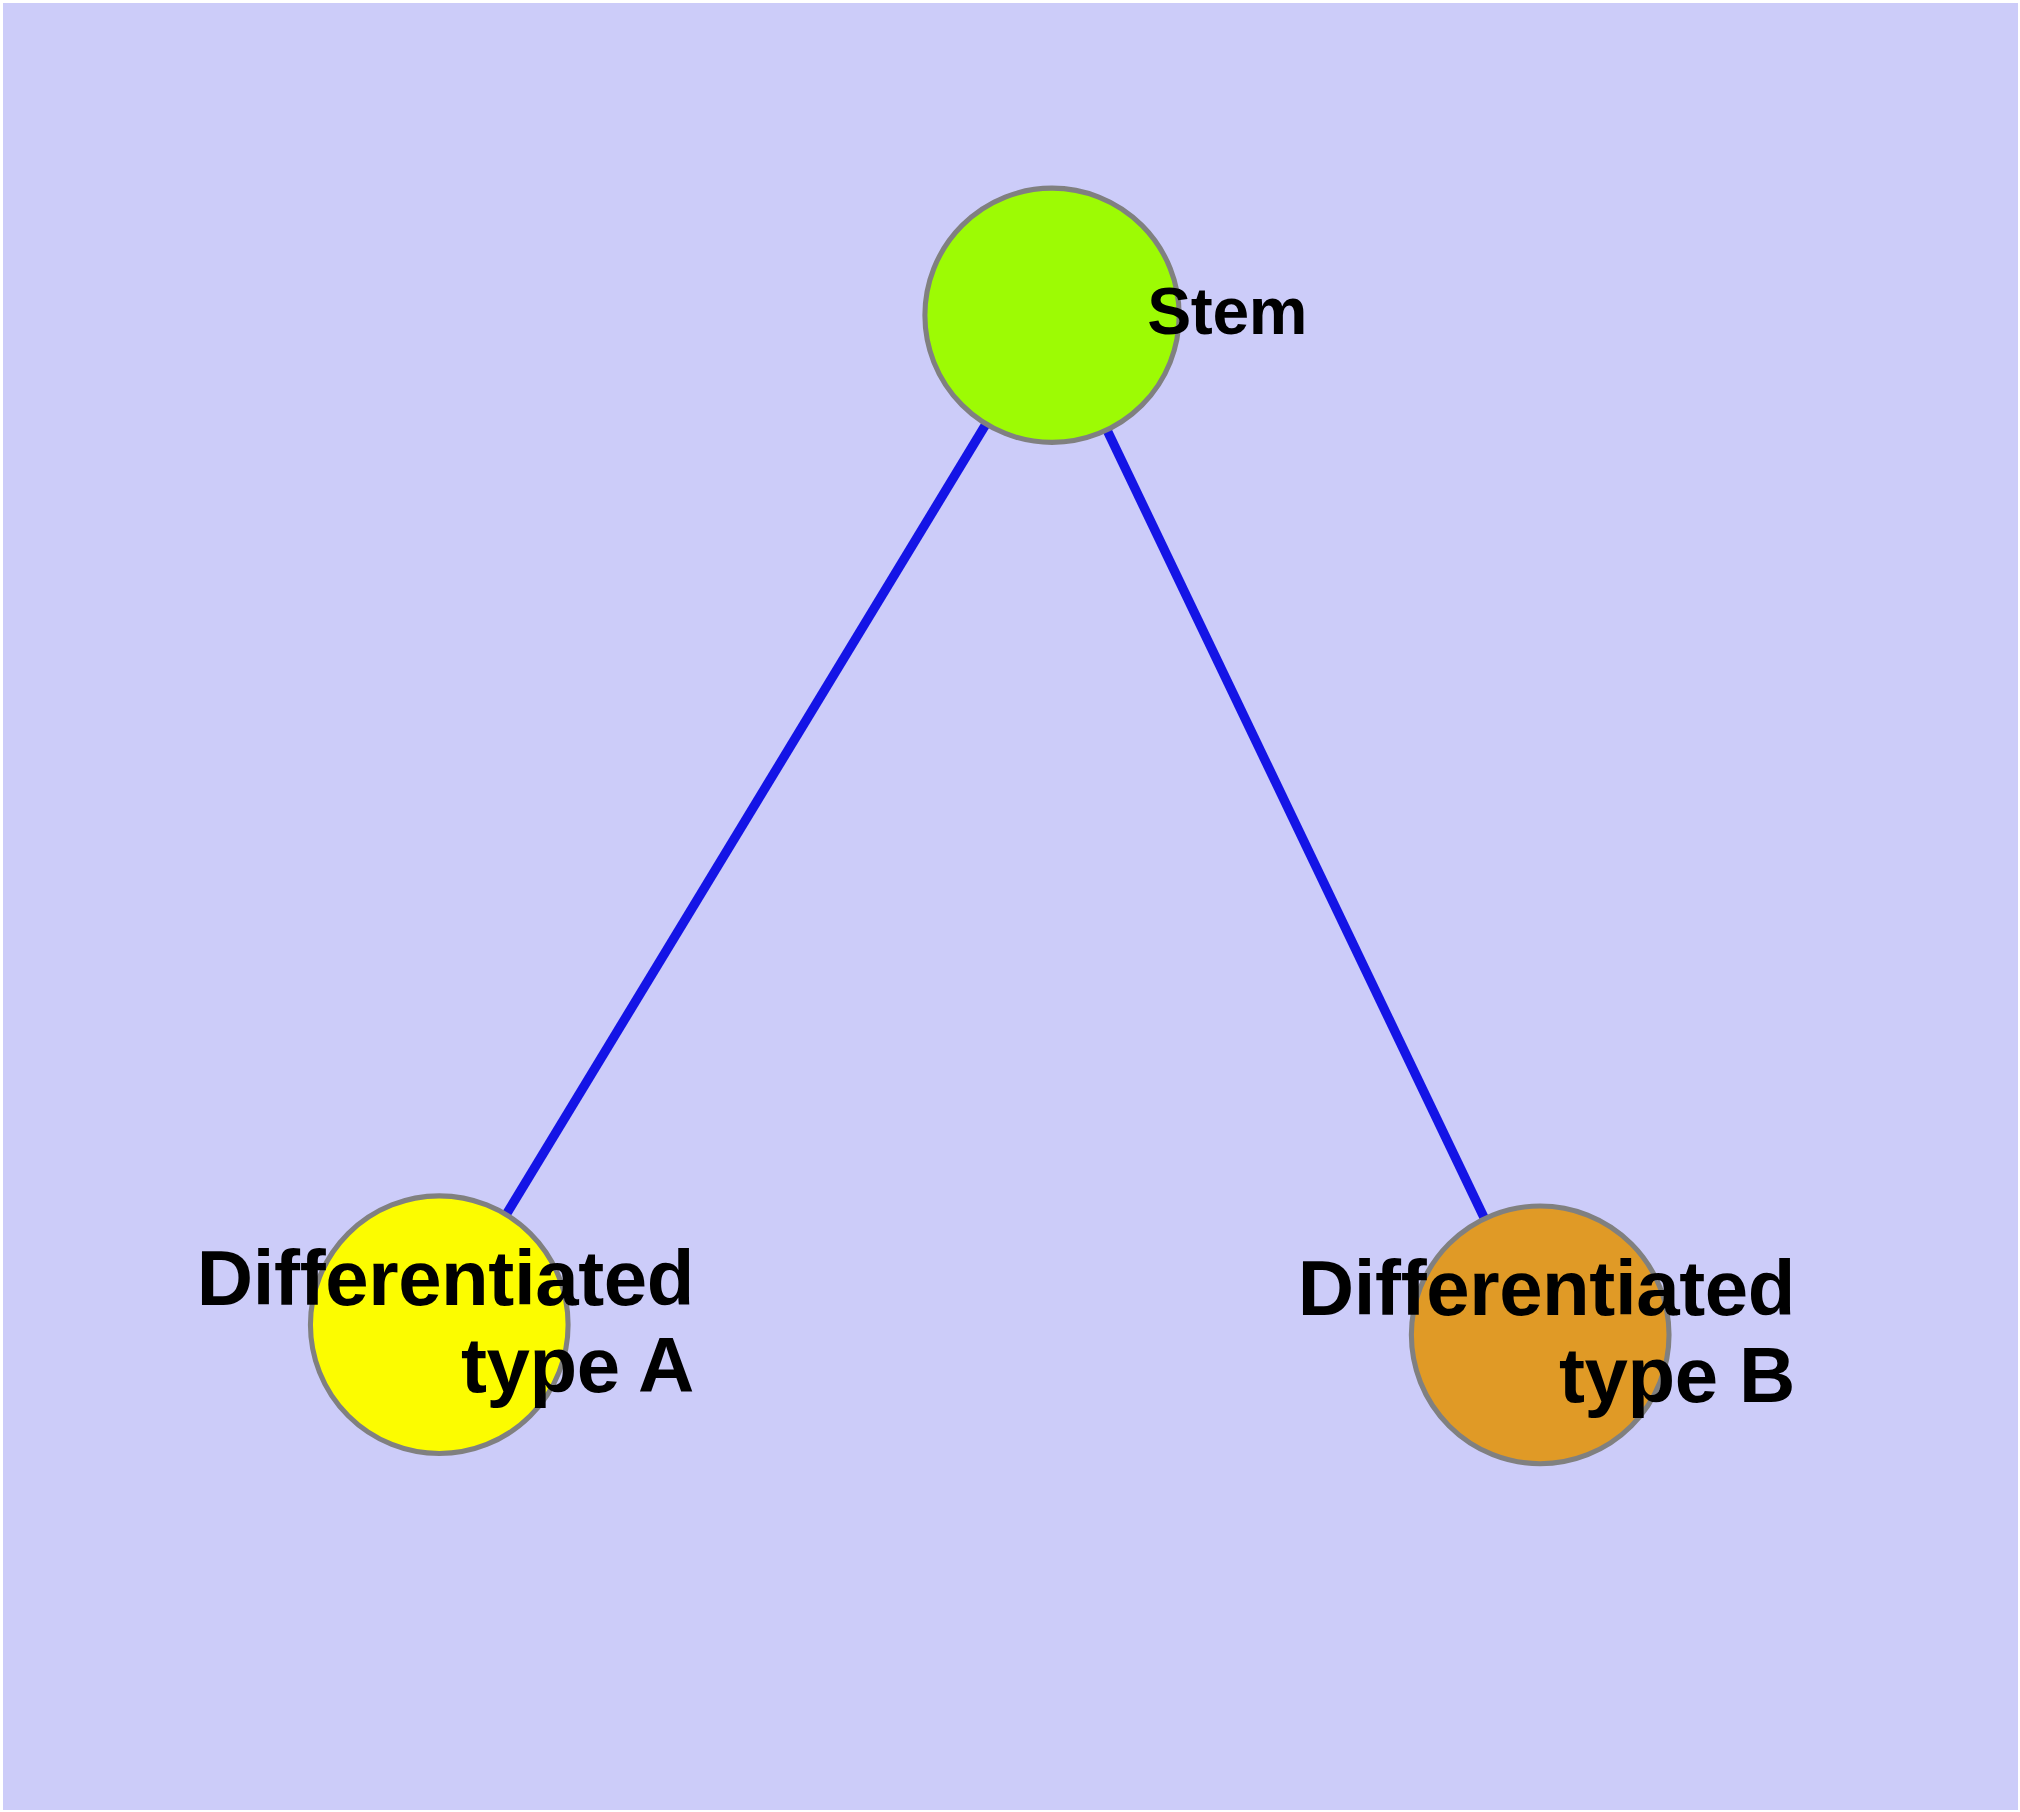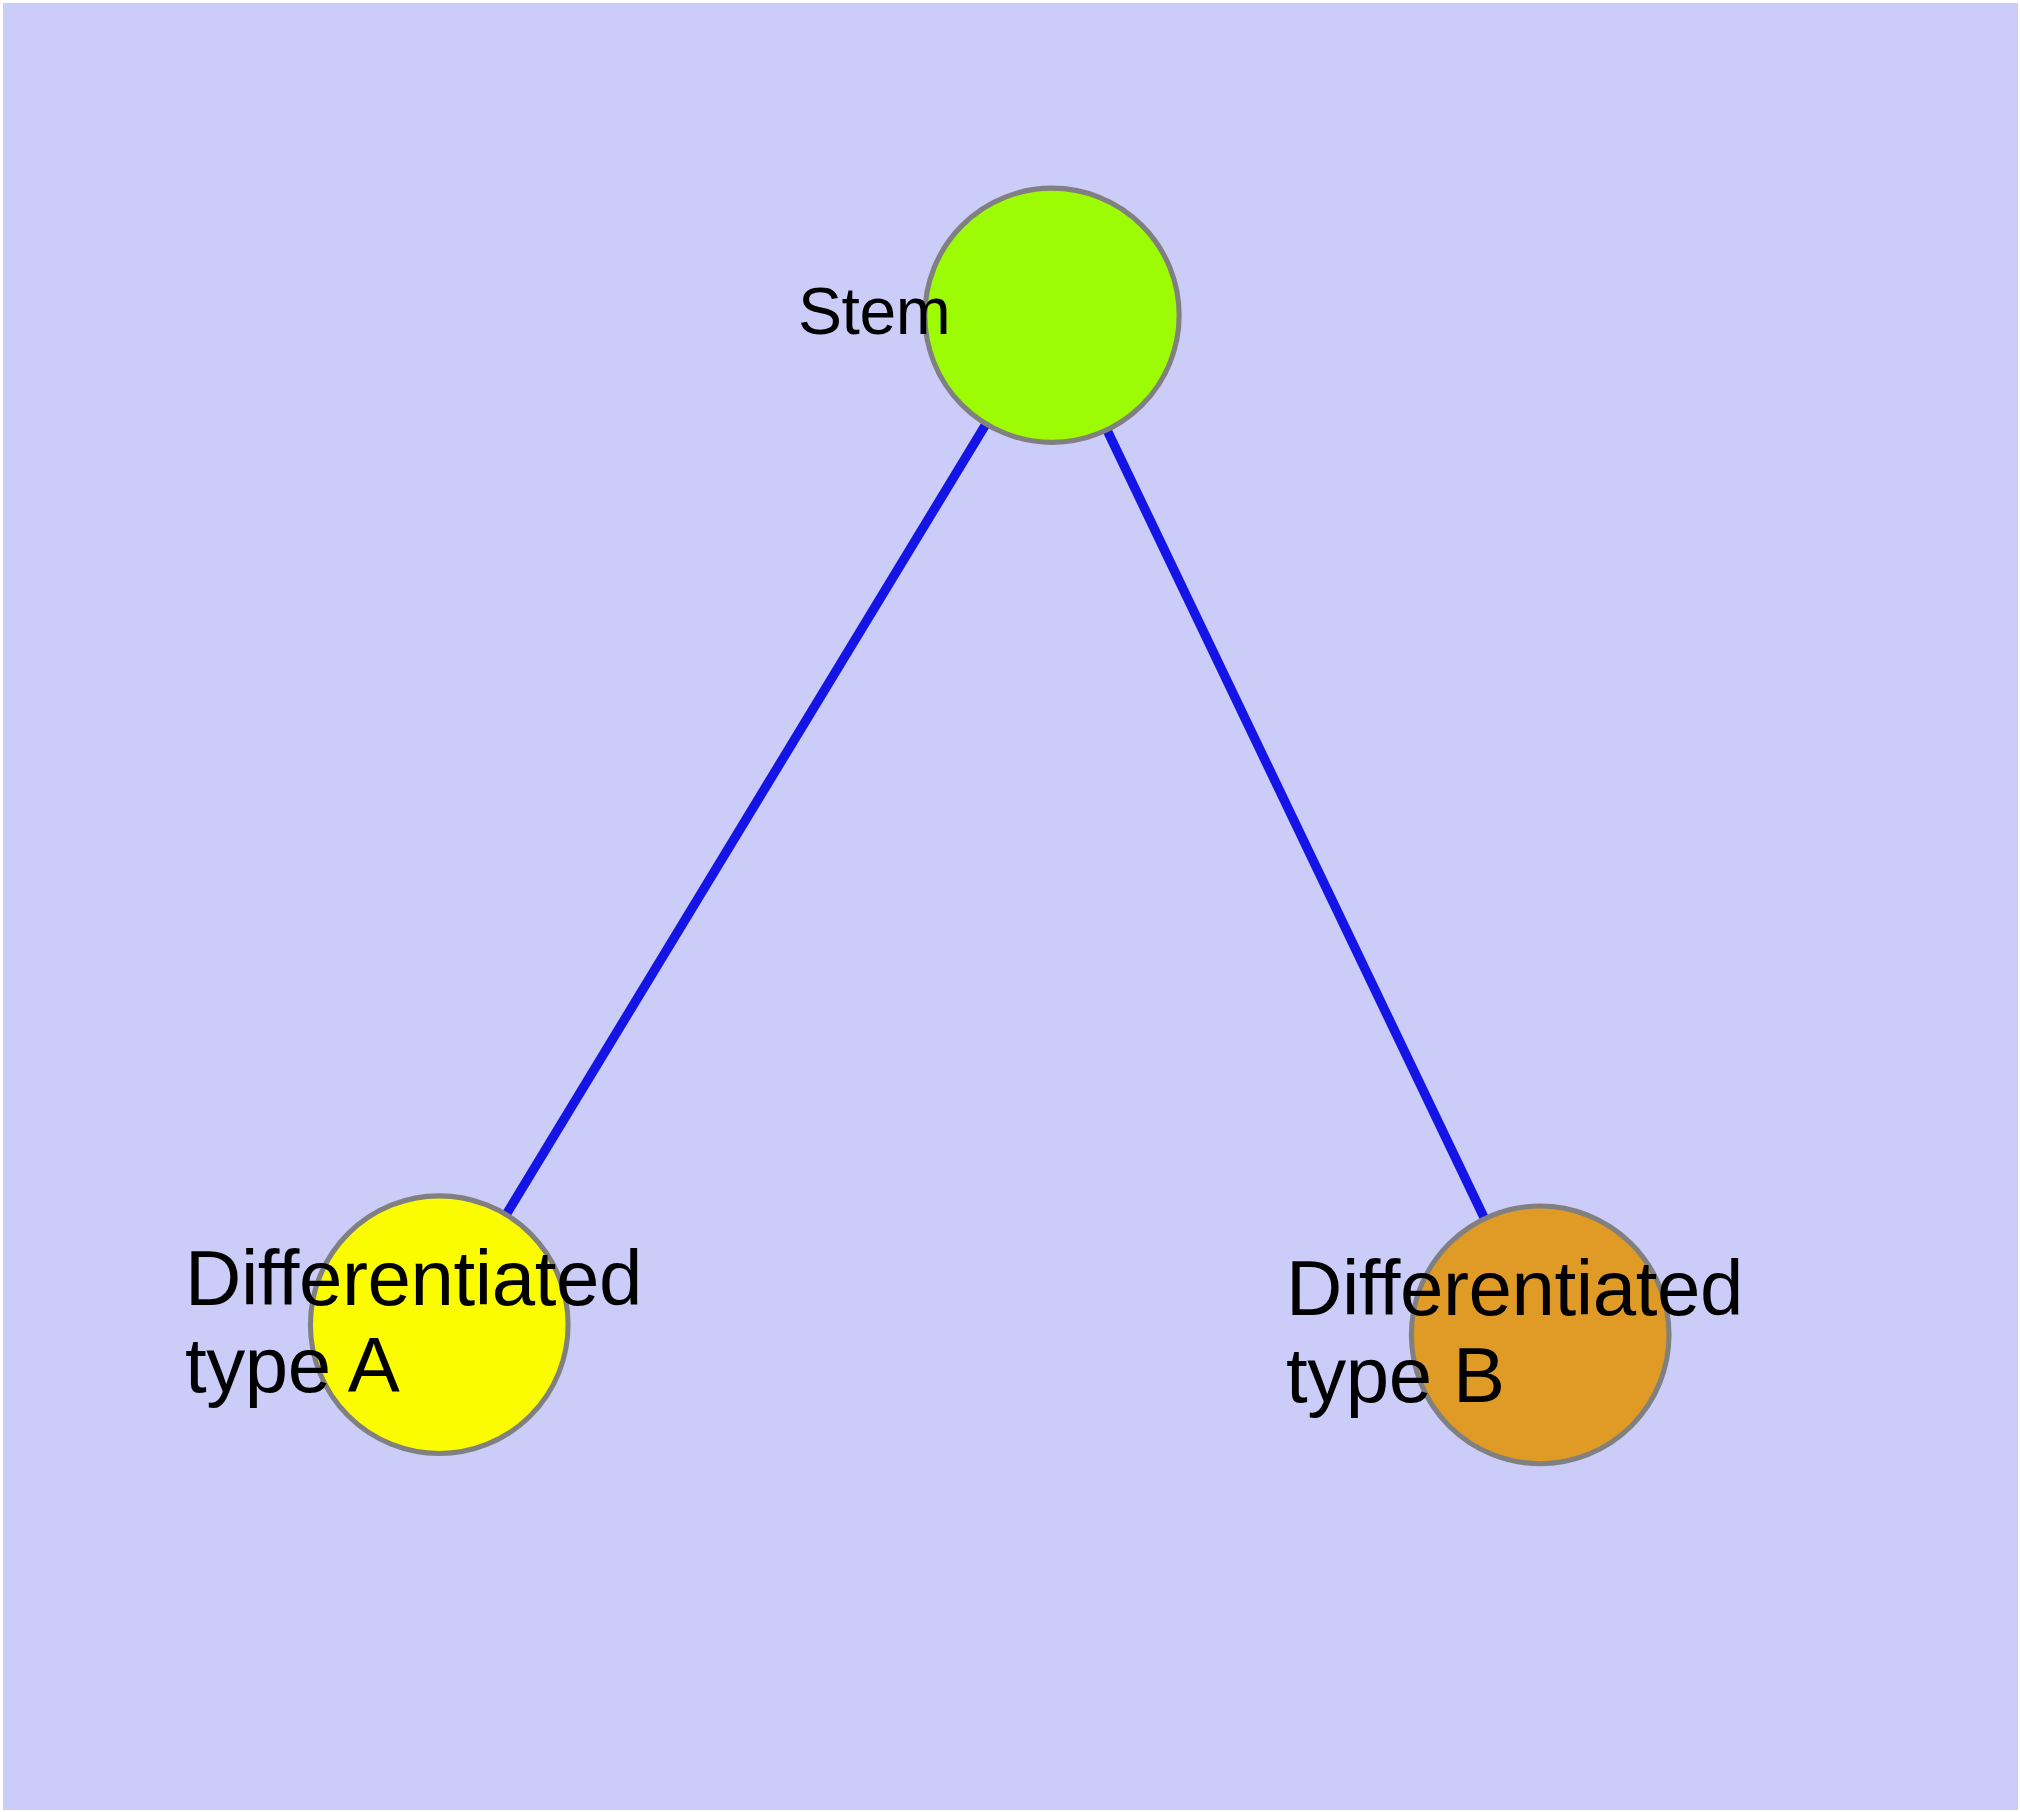--- a/index.html
+++ b/index.html
@@ -30,22 +30,22 @@
   #graph-svg {
     position: absolute;
     left: 0;
     top: 0;
     width: 2021px;
     height: 1812px;
   }
   .node-label {
     position: absolute;
     color: #000000;
-    font-weight: normal;
-    text-align: left;
+    font-weight: bold;
+    text-align: right;
     line-height: 1.12;
     white-space: pre;
     pointer-events: none;
     letter-spacing: -0.4px;
   }
   #label-stem {
     font-size: 66px;
     left: 798px;
     top: 275px;
     width: 509px;

